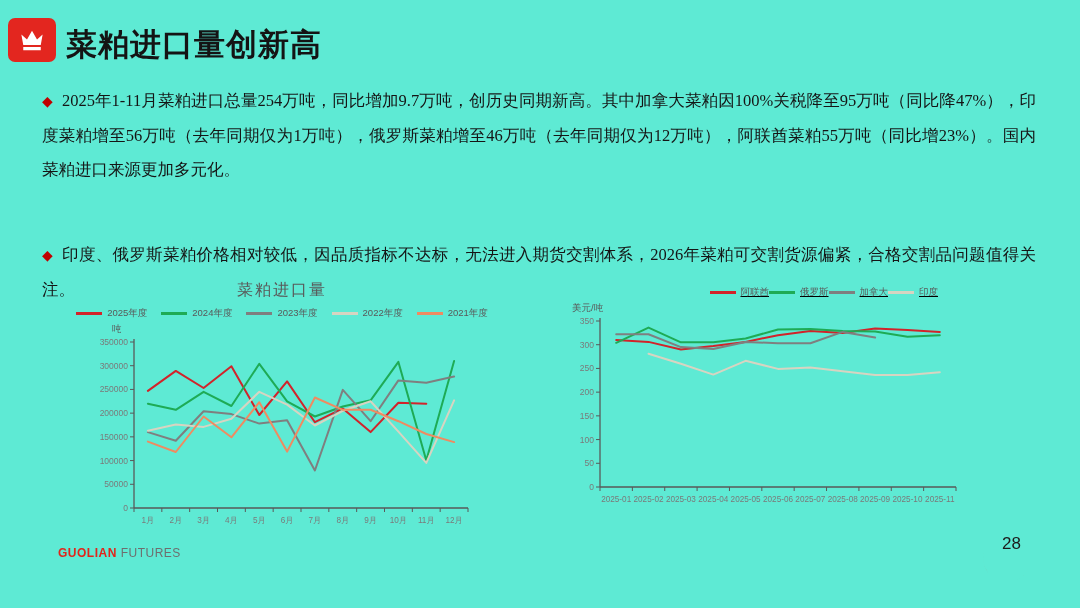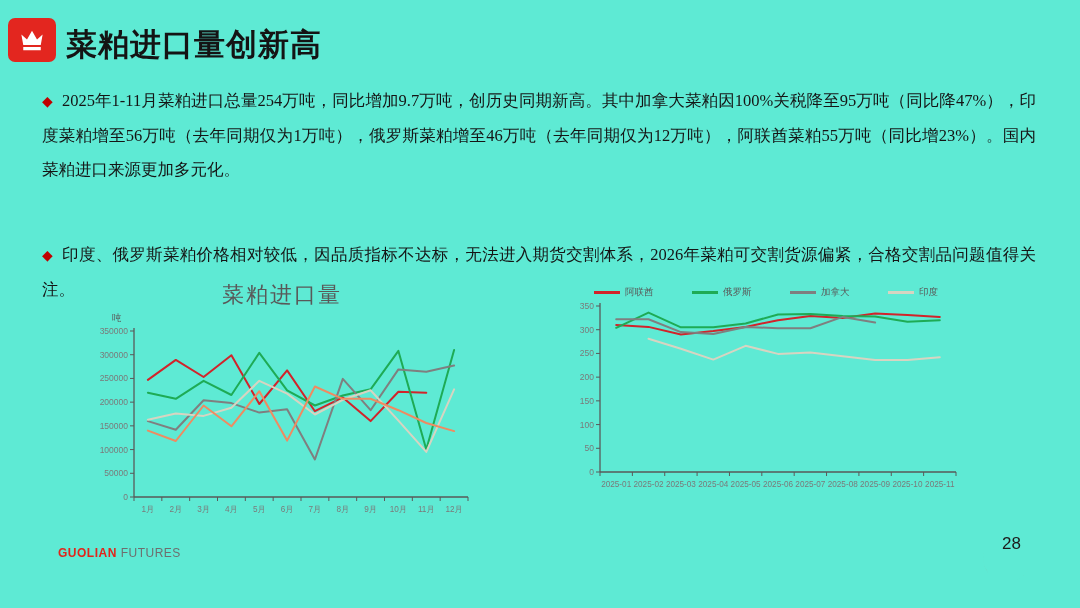--- a/index.html
+++ b/index.html
@@ -14,24 +14,24 @@
   
   .para{position:absolute;left:42px;right:44px;font-size:16.5px;line-height:34px;color:#151515;
         text-align:justify;font-family:"Liberation Serif","DejaVu Serif",serif;}
   .para .bullet{color:#c00000;font-size:14px;margin-right:9px;}
   .para1{top:84px;}
   .para2{top:198px;margin-top:40px;}
   
   .chart-block{position:absolute;top:280px;}
   .chart-block.left{left:88px;width:388px;}
   .chart-block.right{left:568px;width:396px;}
-  .chart-title{text-align:center;font-size:22px;color:#595959;letter-spacing:2px;}
+  .chart-title{text-align:center;font-size:16px;color:#595959;letter-spacing:2px;}
   .legend{display:flex;align-items:center;margin-top:4px;height:16px;}
   .chart-block.left .legend{justify-content:center;gap:14px;}
-  .chart-block.right .legend{justify-content:space-between;padding:0 26px;}
+  .chart-block.right .legend{justify-content:flex-end;padding:0 26px;text-decoration:underline;}
   .legend-item{display:flex;align-items:center;font-size:9.5px;color:#595959;white-space:nowrap;}
   .legend-swatch{display:inline-block;width:26px;height:3px;margin-right:5px;}
   .ylabel{font-size:9.5px;color:#595959;height:13px;margin-top:2px;}
   .chart-svg{display:block;}
   
   .brand{position:absolute;left:58px;top:546px;font-size:12px;letter-spacing:0.5px;}
   .brand .red{color:#e1251b;font-weight:bold;}
   .brand .gray{color:#6e6e6e;}
   .source{position:absolute;left:64px;top:577px;font-size:12.5px;font-weight:bold;color:#1c1c1c;margin-top:35px;}
   
@@ -51,20 +51,42 @@
     </svg>
   </div>
   <div class="page-title">菜粕进口量创新高</div>
 
   <div class="para para1"><span class="bullet">◆</span><span>2025年1-11月菜粕进口总量254万吨，同比增加9.7万吨，创历史同期新高。其中加拿大菜粕因100%关税降至95万吨（同比降47%），印度菜粕增至56万吨（去年同期仅为1万吨），俄罗斯菜粕增至46万吨（去年同期仅为12万吨），阿联酋菜粕55万吨（同比增23%）。国内菜粕进口来源更加多元化。</span></div>
 
   <div class="para para2"><span class="bullet">◆</span><span>印度、俄罗斯菜粕价格相对较低，因品质指标不达标，无法进入期货交割体系，2026年菜粕可交割货源偏紧，合格交割品问题值得关注。</span></div>
 
   <div class="chart-block left">
     <div class="chart-title">菜粕进口量</div>
+    <div class="legend">
+        <span class="legend-item">
+          <span class="legend-swatch" style="background: rgb(210, 35, 42);"></span>
+          <span>2025年度</span>
+        </span>
+        <span class="legend-item">
+          <span class="legend-swatch" style="background: rgb(30, 171, 85);"></span>
+          <span>2024年度</span>
+        </span>
+        <span class="legend-item">
+          <span class="legend-swatch" style="background: rgb(127, 127, 127);"></span>
+          <span>2023年度</span>
+        </span>
+        <span class="legend-item">
+          <span class="legend-swatch" style="background: rgb(215, 212, 193);"></span>
+          <span>2022年度</span>
+        </span>
+        <span class="legend-item">
+          <span class="legend-swatch" style="background: rgb(239, 139, 97);"></span>
+          <span>2021年度</span>
+        </span>
+      </div>
     <div class="ylabel" style="padding-left:24px;">吨</div>
     <svg class="chart-svg" width="388" height="198">
         <line x1="46" y1="3" x2="46" y2="172" stroke="#595959" stroke-width="1.3"></line>
         <line x1="46" y1="172" x2="380" y2="172" stroke="#595959" stroke-width="1.3"></line>
         <line x1="42" y1="172" x2="46" y2="172" stroke="#595959" stroke-width="1"></line>
         <text x="40" y="175" text-anchor="end" font-size="8.5" fill="#7a7a7a">0</text>
         <line x1="42" y1="148.28571428571428" x2="46" y2="148.28571428571428" stroke="#595959" stroke-width="1"></line>
         <text x="40" y="151.28571428571428" text-anchor="end" font-size="8.5" fill="#7a7a7a">50000</text>
         <line x1="42" y1="124.57142857142858" x2="46" y2="124.57142857142858" stroke="#595959" stroke-width="1"></line>
         <text x="40" y="127.57142857142858" text-anchor="end" font-size="8.5" fill="#7a7a7a">100000</text>
@@ -123,20 +145,21 @@
         </span>
         <span class="legend-item">
           <span class="legend-swatch" style="background: rgb(127, 127, 127);"></span>
           <span>加拿大</span>
         </span>
         <span class="legend-item">
           <span class="legend-swatch" style="background: rgb(215, 212, 193);"></span>
           <span>印度</span>
         </span>
       </div>
+    <div class="ylabel" style="padding-left:4px;">美元/吨</div>
     <svg class="chart-svg" width="396" height="198">
         <line x1="32" y1="3" x2="32" y2="172" stroke="#595959" stroke-width="1.3"></line>
         <line x1="32" y1="172" x2="388" y2="172" stroke="#595959" stroke-width="1.3"></line>
         <line x1="28" y1="172" x2="32" y2="172" stroke="#595959" stroke-width="1"></line>
         <text x="26" y="175" text-anchor="end" font-size="8.5" fill="#7a7a7a">0</text>
         <line x1="28" y1="148.28571428571428" x2="32" y2="148.28571428571428" stroke="#595959" stroke-width="1"></line>
         <text x="26" y="151.28571428571428" text-anchor="end" font-size="8.5" fill="#7a7a7a">50</text>
         <line x1="28" y1="124.57142857142858" x2="32" y2="124.57142857142858" stroke="#595959" stroke-width="1"></line>
         <text x="26" y="127.57142857142858" text-anchor="end" font-size="8.5" fill="#7a7a7a">100</text>
         <line x1="28" y1="100.85714285714286" x2="32" y2="100.85714285714286" stroke="#595959" stroke-width="1"></line>

